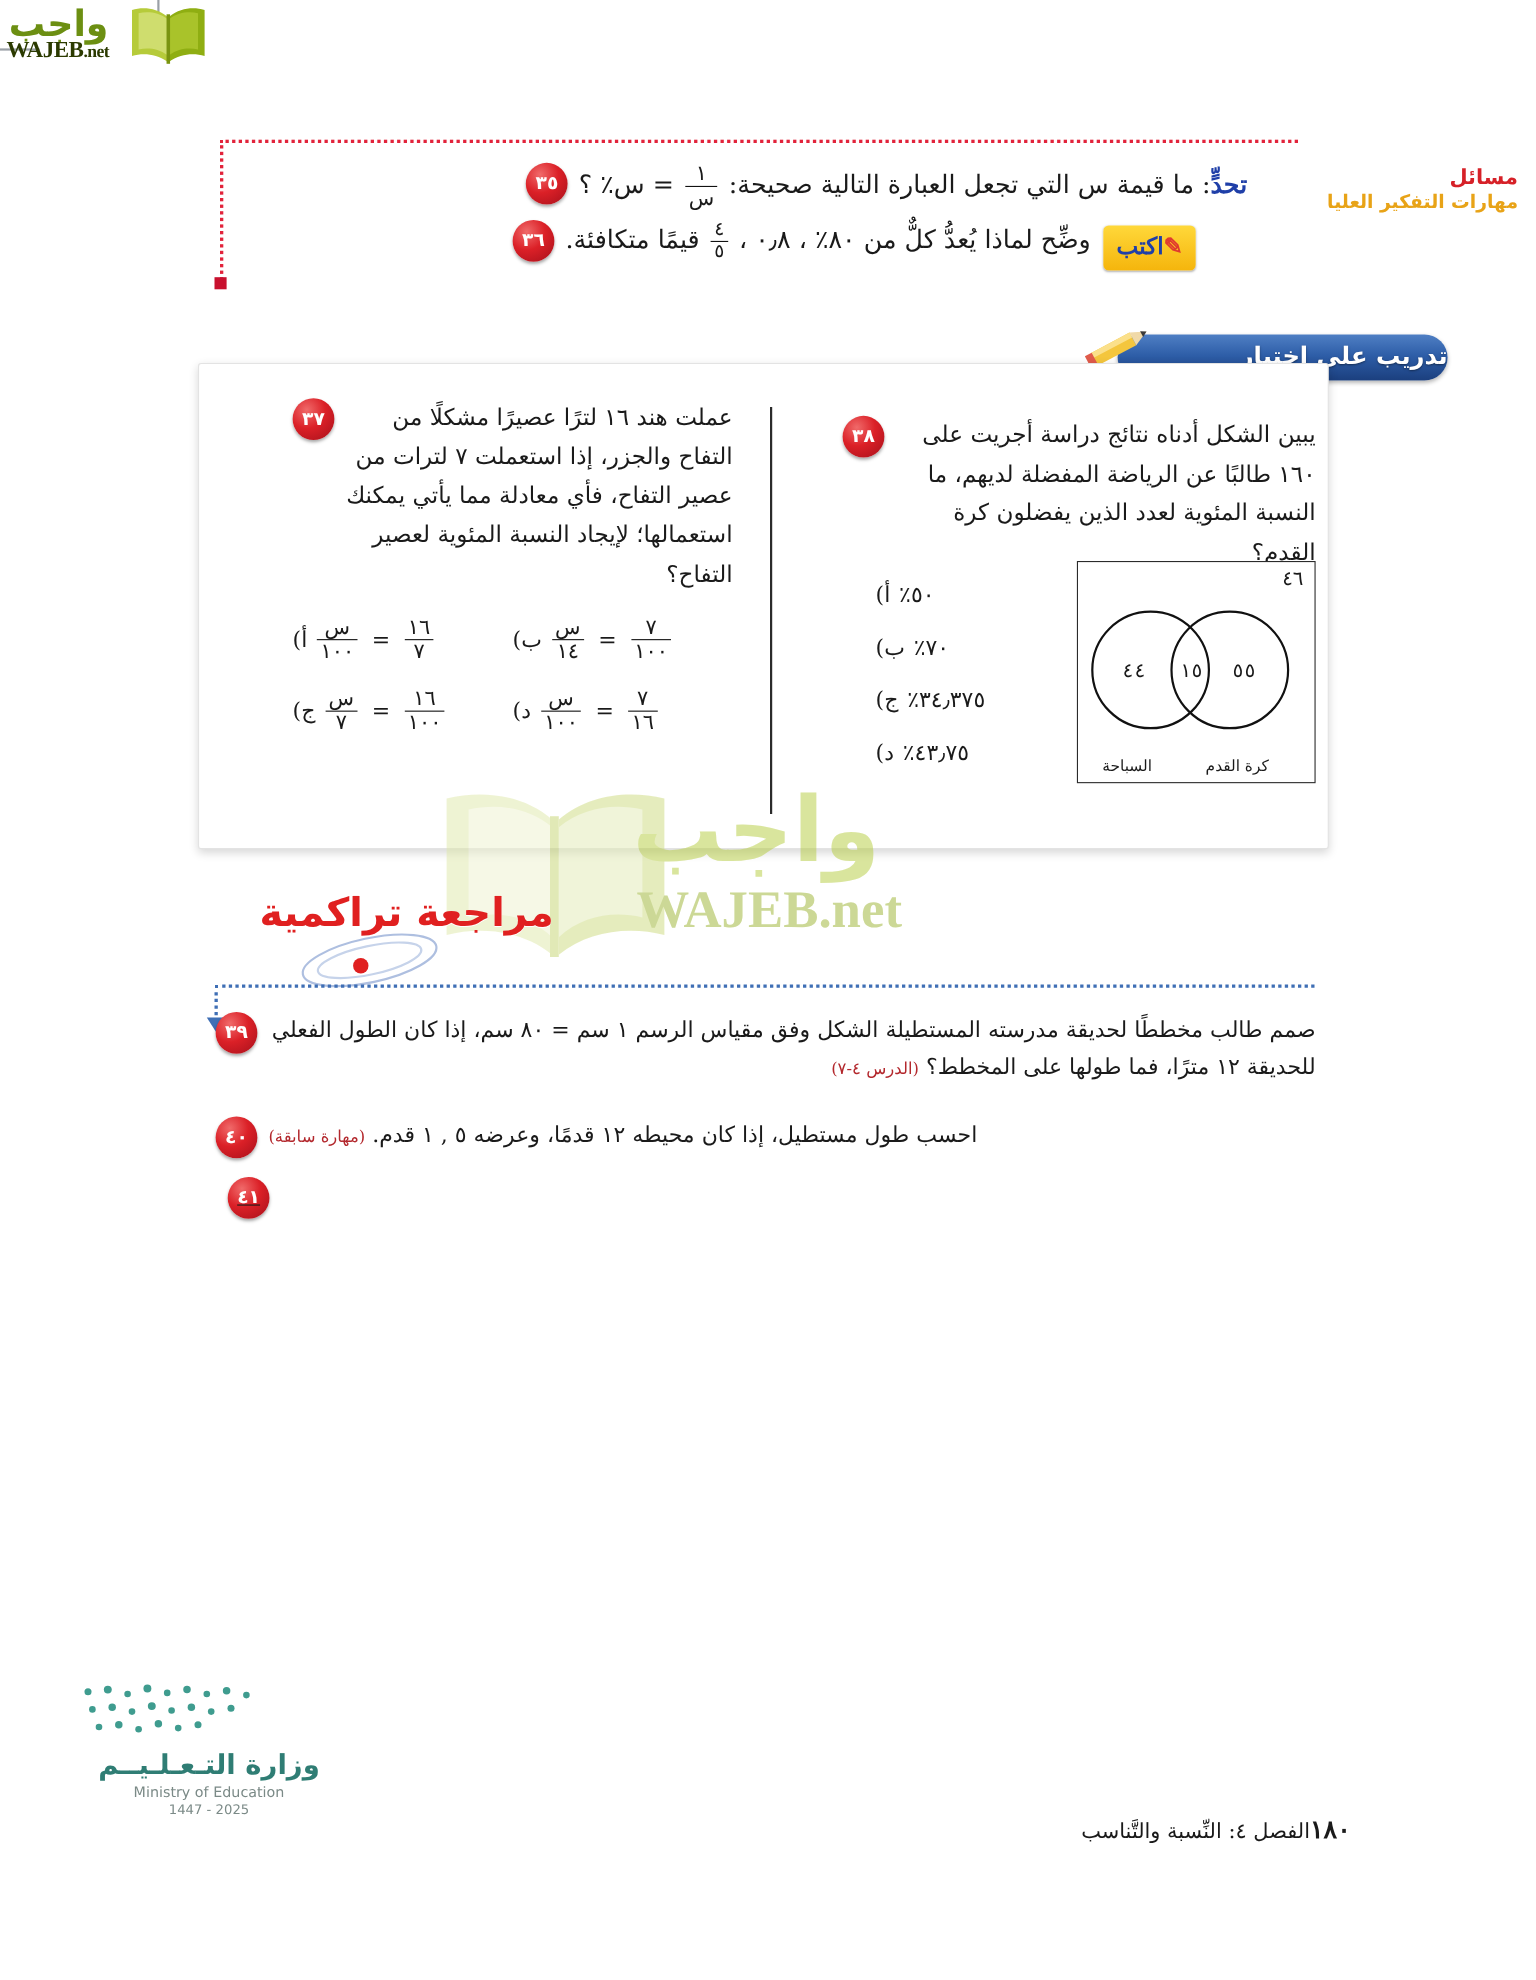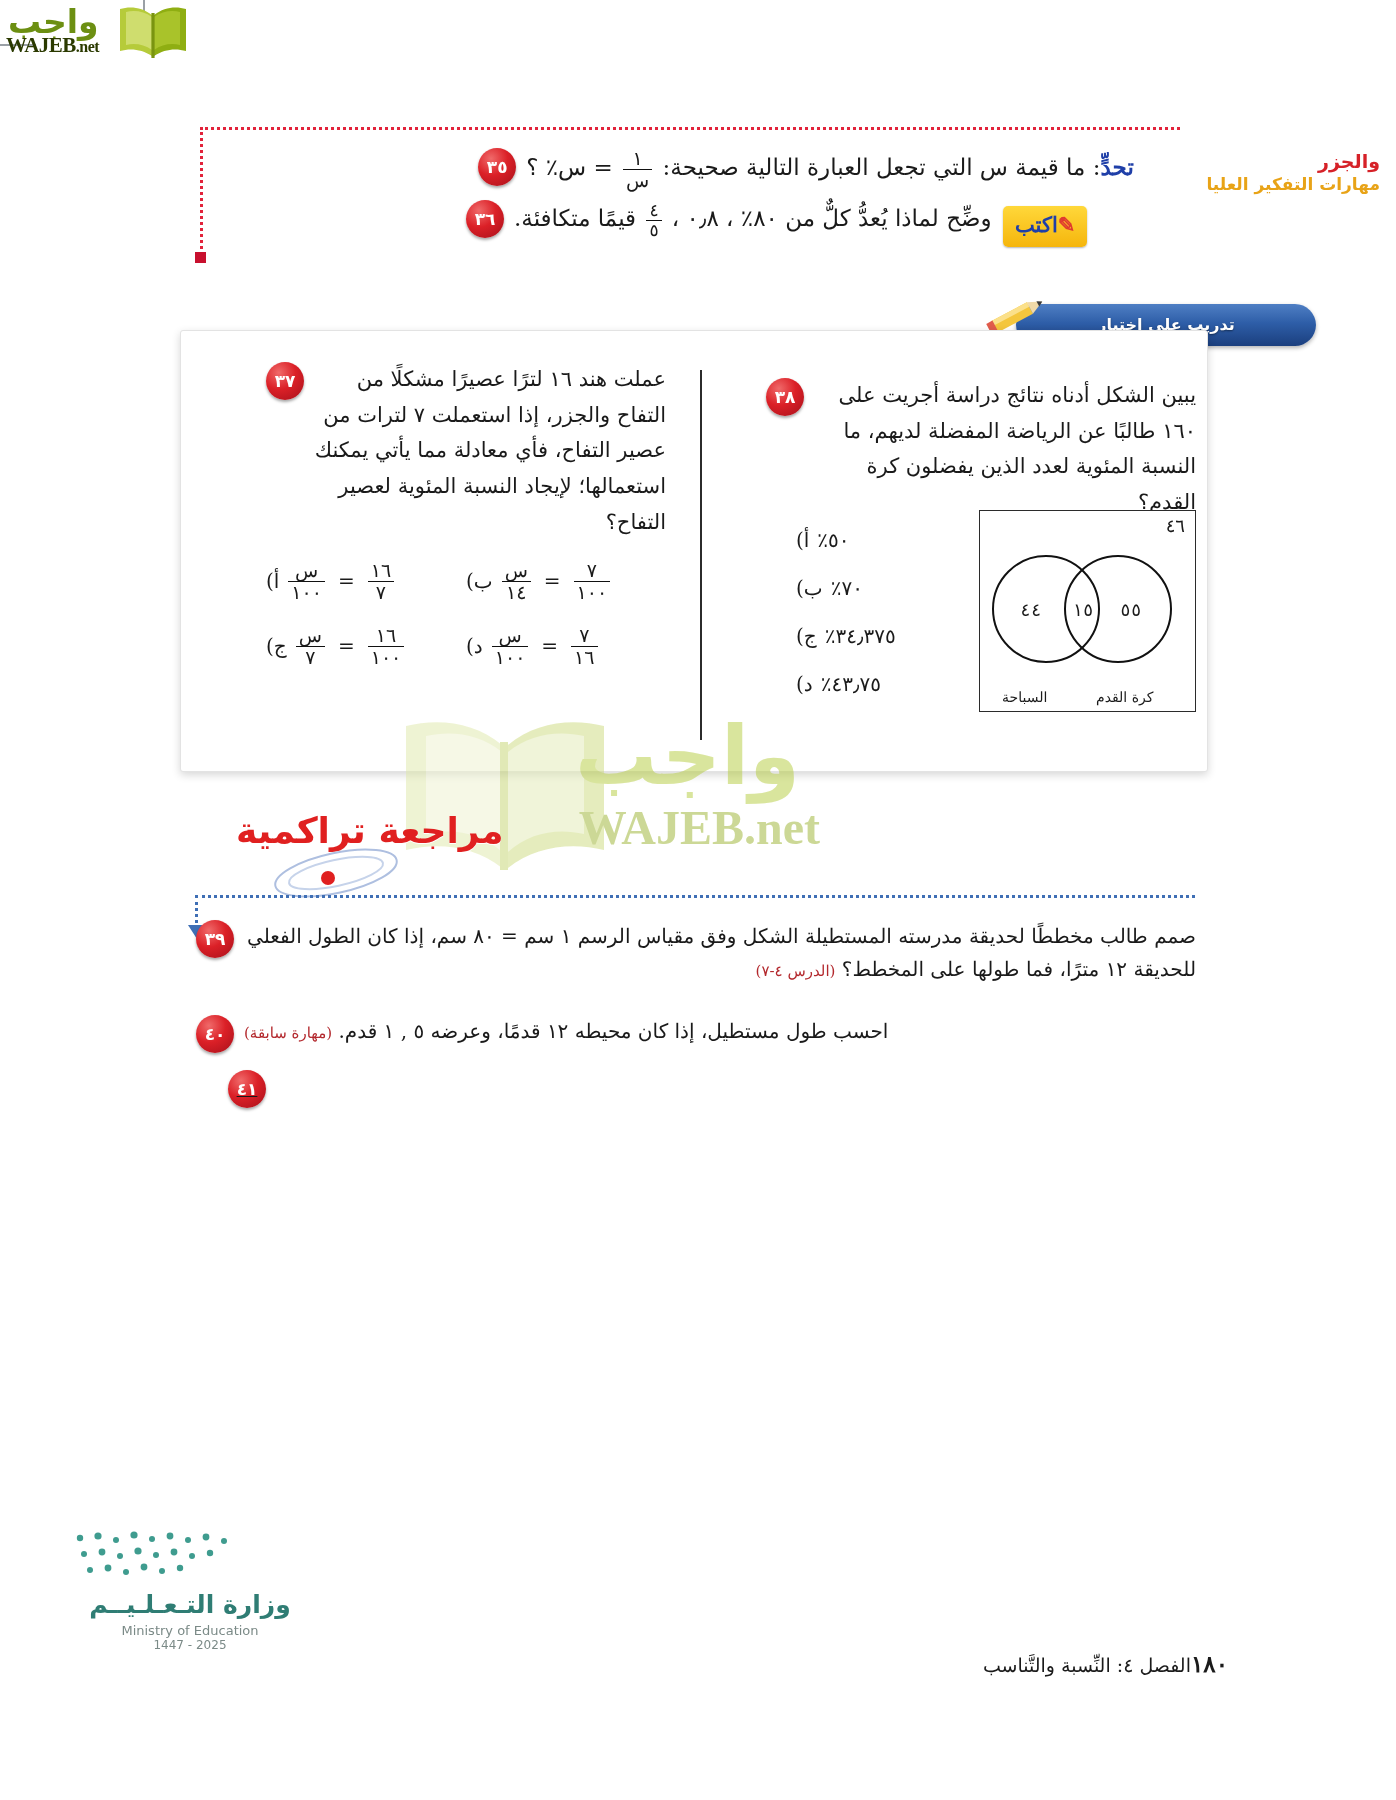--- a/index.html
+++ b/index.html
@@ -73,22 +73,22 @@
   .frac.sm{font-size:17px;}
 
   
   #test-banner{right:80px;top:300px;width:330px;height:48px;}
   #test-banner .pill{
     position:absolute;right:0;top:4px;width:300px;height:42px;border-radius:21px;
     background:linear-gradient(180deg,#4f7fc4 0%,#2e5ea8 45%,#1b3f7e 100%);
     box-shadow:0 2px 4px rgba(0,0,0,.3);
   }
   #test-banner .pill span{
-    display:block;width:100%;text-align:center;line-height:42px;
-    color:#fff;font-size:16px;font-weight:bold;
+    display:block;width:100%;text-align:right;line-height:42px;
+    color:#fff;font-size:22px;font-weight:bold;
     text-shadow:0 1px 2px rgba(0,0,0,.45);
   }
   #test-banner .pencil{position:absolute;right:268px;top:-6px;}
 
   
   #mcq-card{
     left:180px;top:330px;width:1026px;height:440px;background:#fff;
     border:1px solid #e3e3e3;border-radius:3px;
     box-shadow:0 3px 9px rgba(0,0,0,.16);
   }
@@ -131,21 +131,21 @@
   
   #cum-title{right:760px;top:810px;width:400px;text-align:left;}
   #cum-title .txt{
     color:#e02020;font-size:36px;font-weight:bold;letter-spacing:1px;
     text-shadow:0 1px 0 #fff;
   }
   #cum-swirl{right:990px;top:838px;}
 
   #p39{right:200px;top:920px;width:1000px;}
   #p40{right:420px;top:1015px;width:780px;}
-  #p41{right:608px;top:1070px;width:560px;text-decoration:underline;}
+  #p41{right:629px;top:1070px;width:560px;text-decoration:underline;}
   #p39 .ptext,#p40 .ptext,#p41 .ptext{font-size:20px;line-height:1.65;}
   .hint{color:#b3282d;font-size:15px;}
 
   
   #watermark{left:380px;top:700px;width:560px;height:190px;opacity:.5;}
   #watermark .ar{
     position:absolute;right:140px;top:8px;font-size:82px;font-weight:bold;
     color:#b5cc3e;letter-spacing:-2px;
   }
   #watermark .lat{
@@ -182,21 +182,21 @@
       <rect x="39.4" y="10" width="3.2" height="45" fill="#7a9410"></rect>
     </svg>
   </div>
 </div>
 
 <div class="abs rail-top"></div>
 <div class="abs rail-left"></div>
 <div class="abs rail-cap"></div>
 
 <div class="abs" id="hots-head">
-  <div class="t1">والجزر</div>
+  <div class="t1">مسائل</div>
   <div class="t2">مهارات التفكير العليا</div>
 </div>
 
 <div class="abs prow" id="p35">
   <div class="num-badge">٣٥</div>
   <div class="ptext">
     <span class="tag-red">تحدٍّ</span><span>: ما قيمة س التي تجعل العبارة التالية صحيحة: </span><span class="frac"><span class="n">١</span><span class="d">س</span></span><span> = س٪ ؟</span>
   </div>
 </div>
 

